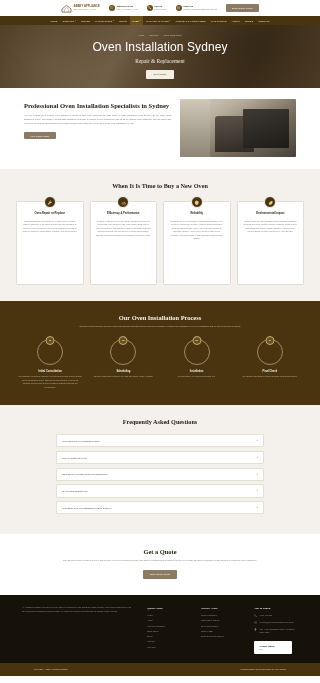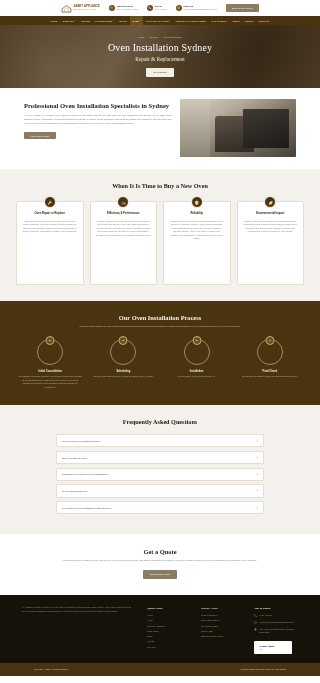--- a/index.html
+++ b/index.html
@@ -71,22 +71,22 @@
     background:
       radial-gradient(circle at 16% 70%, rgba(255,255,255,.10), transparent 30%),
       radial-gradient(circle at 78% 30%, rgba(0,0,0,.22), transparent 40%);
     pointer-events:none;
   }
   .crumb { position:relative; z-index:2; font-size:2.1px; color:#e7dfd1; letter-spacing:.15px; margin-bottom:4px; }
   .crumb span { opacity:.85; }
   .crumb .sep { margin:0 1.4px; opacity:.6; }
   .hero h1 {
     position:relative; z-index:2;
-    font-family:Liberation Serif, serif;
-    font-size:10px; font-weight:normal; color:#fff;
+    font-family:Liberation Sans, sans-serif;
+    font-size:12px; font-weight:normal; color:#fff;
     letter-spacing:.1px; margin-bottom:3.5px;
   }
   .hero h2 {
     position:relative; z-index:2;
     font-family:"Liberation Serif", serif;
     font-size:5.4px; font-weight:normal; color:#f1ebe0;
     margin-bottom:6px;
   }
   .hero-btn {
     position:relative; z-index:2;

